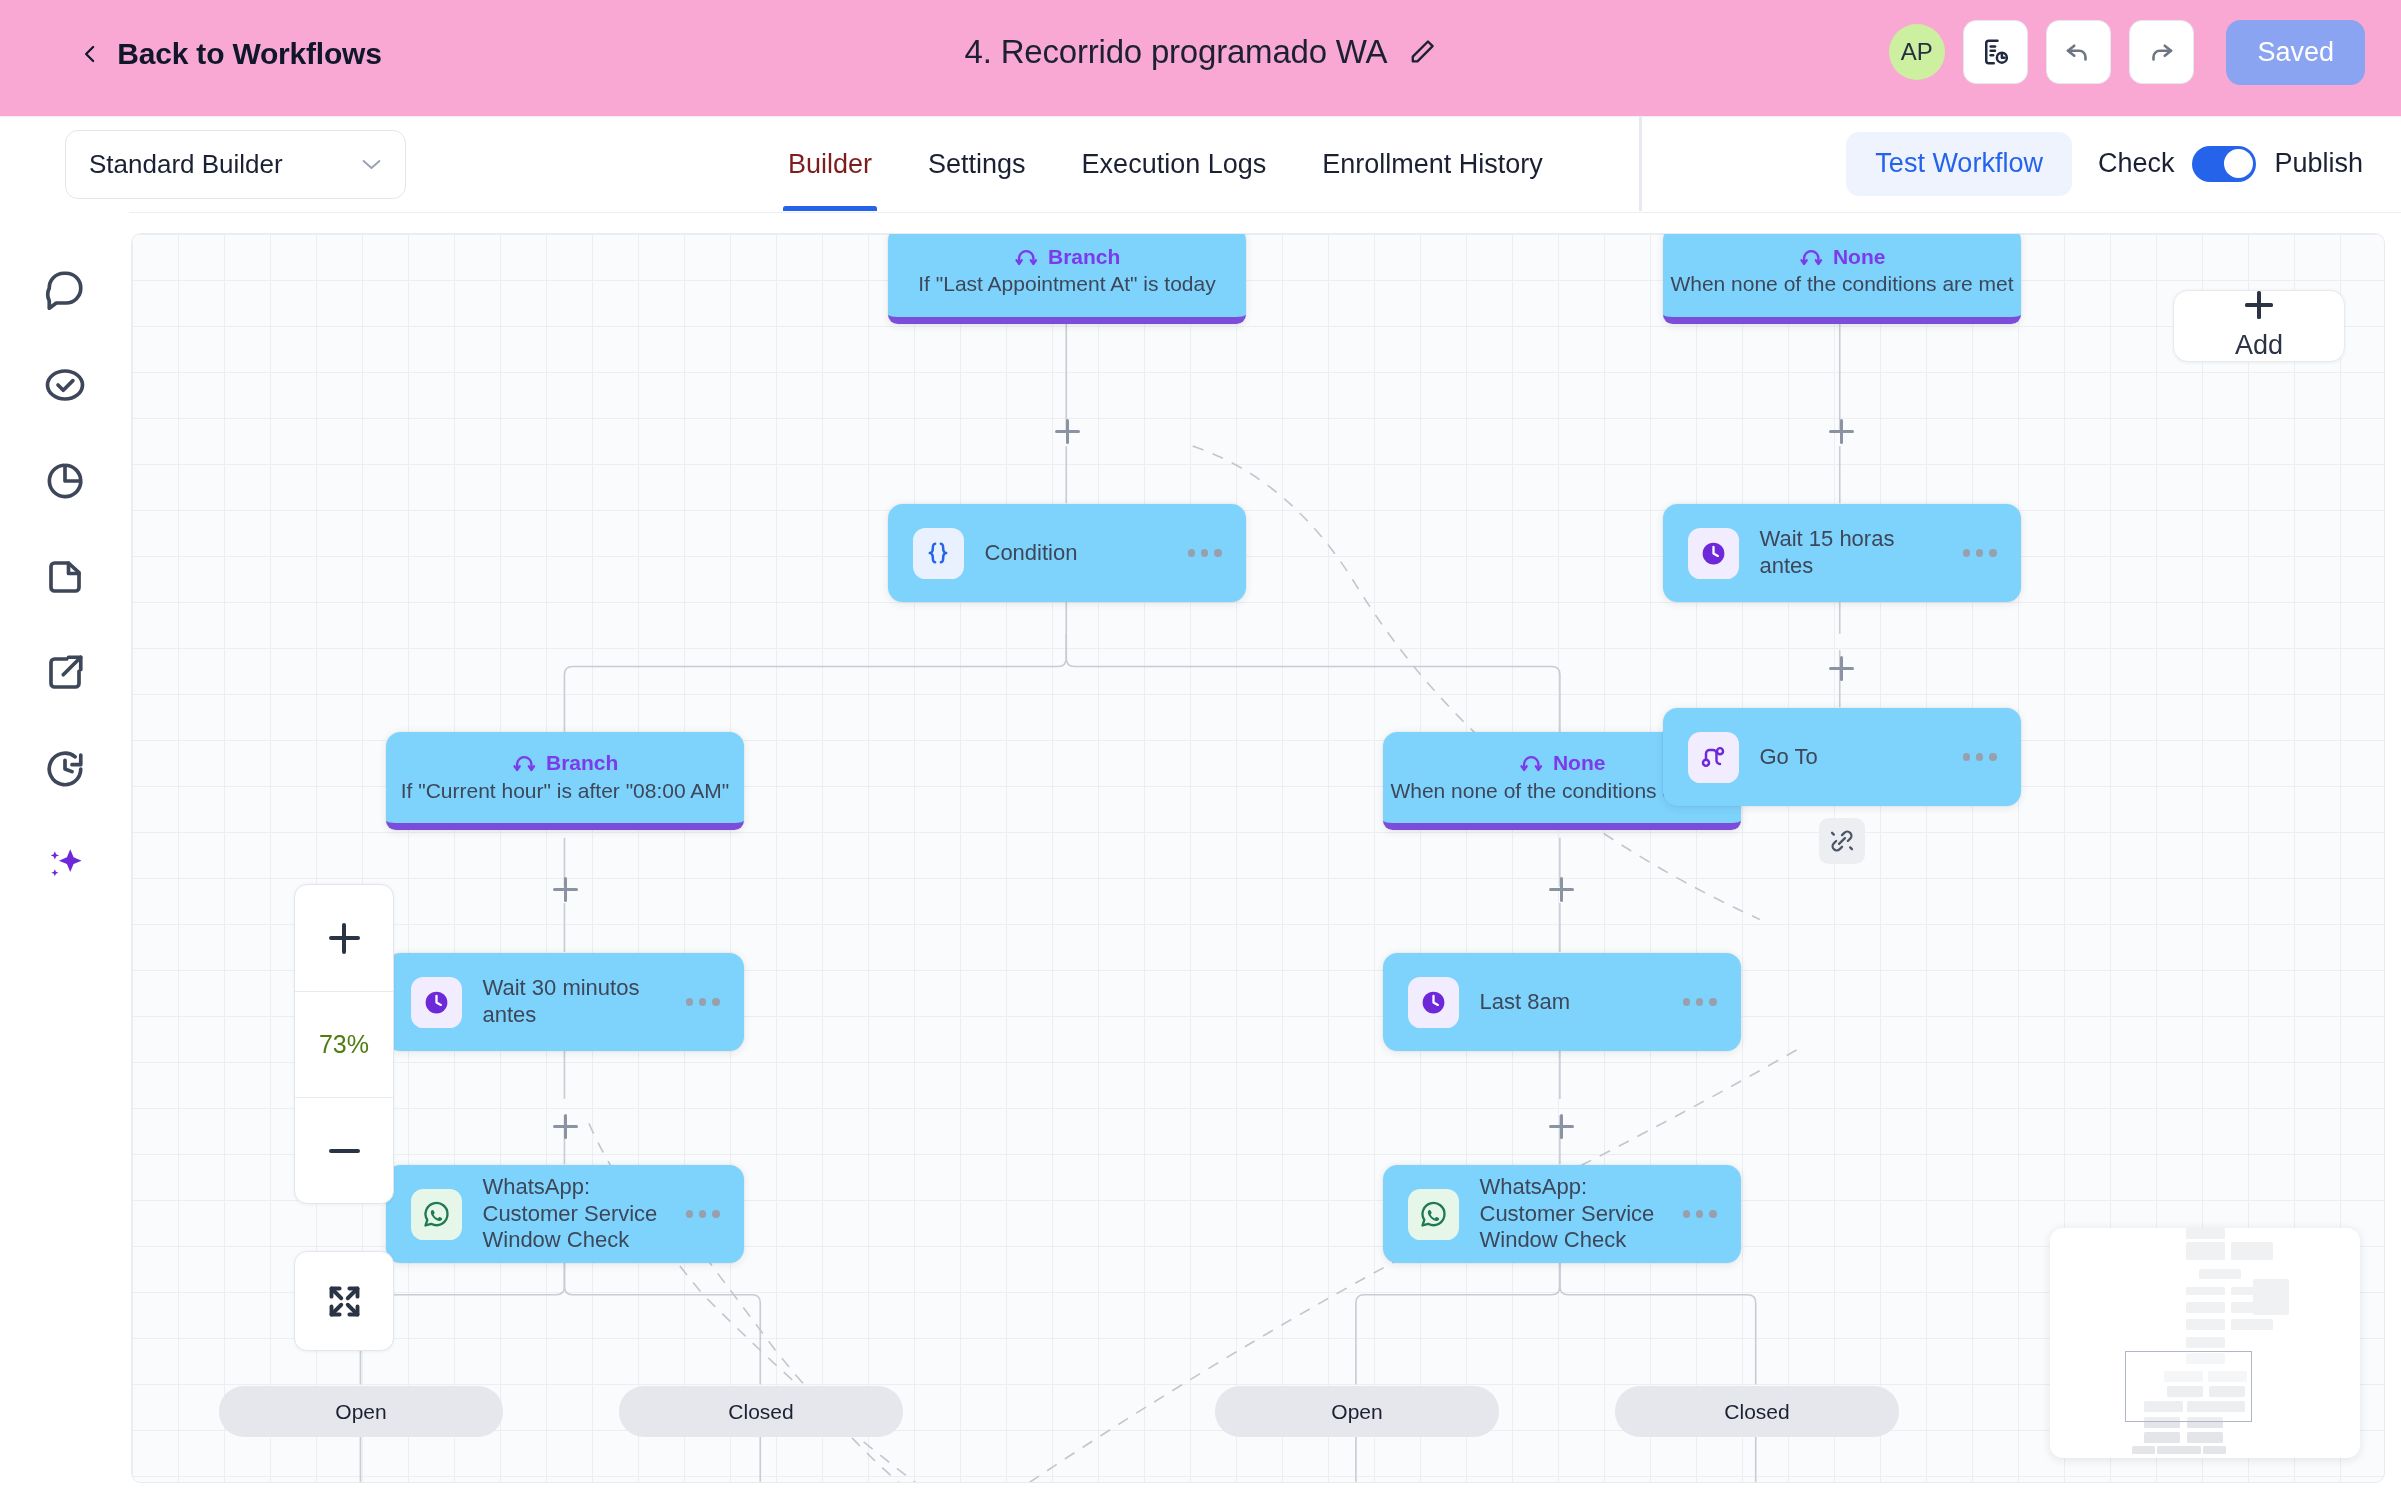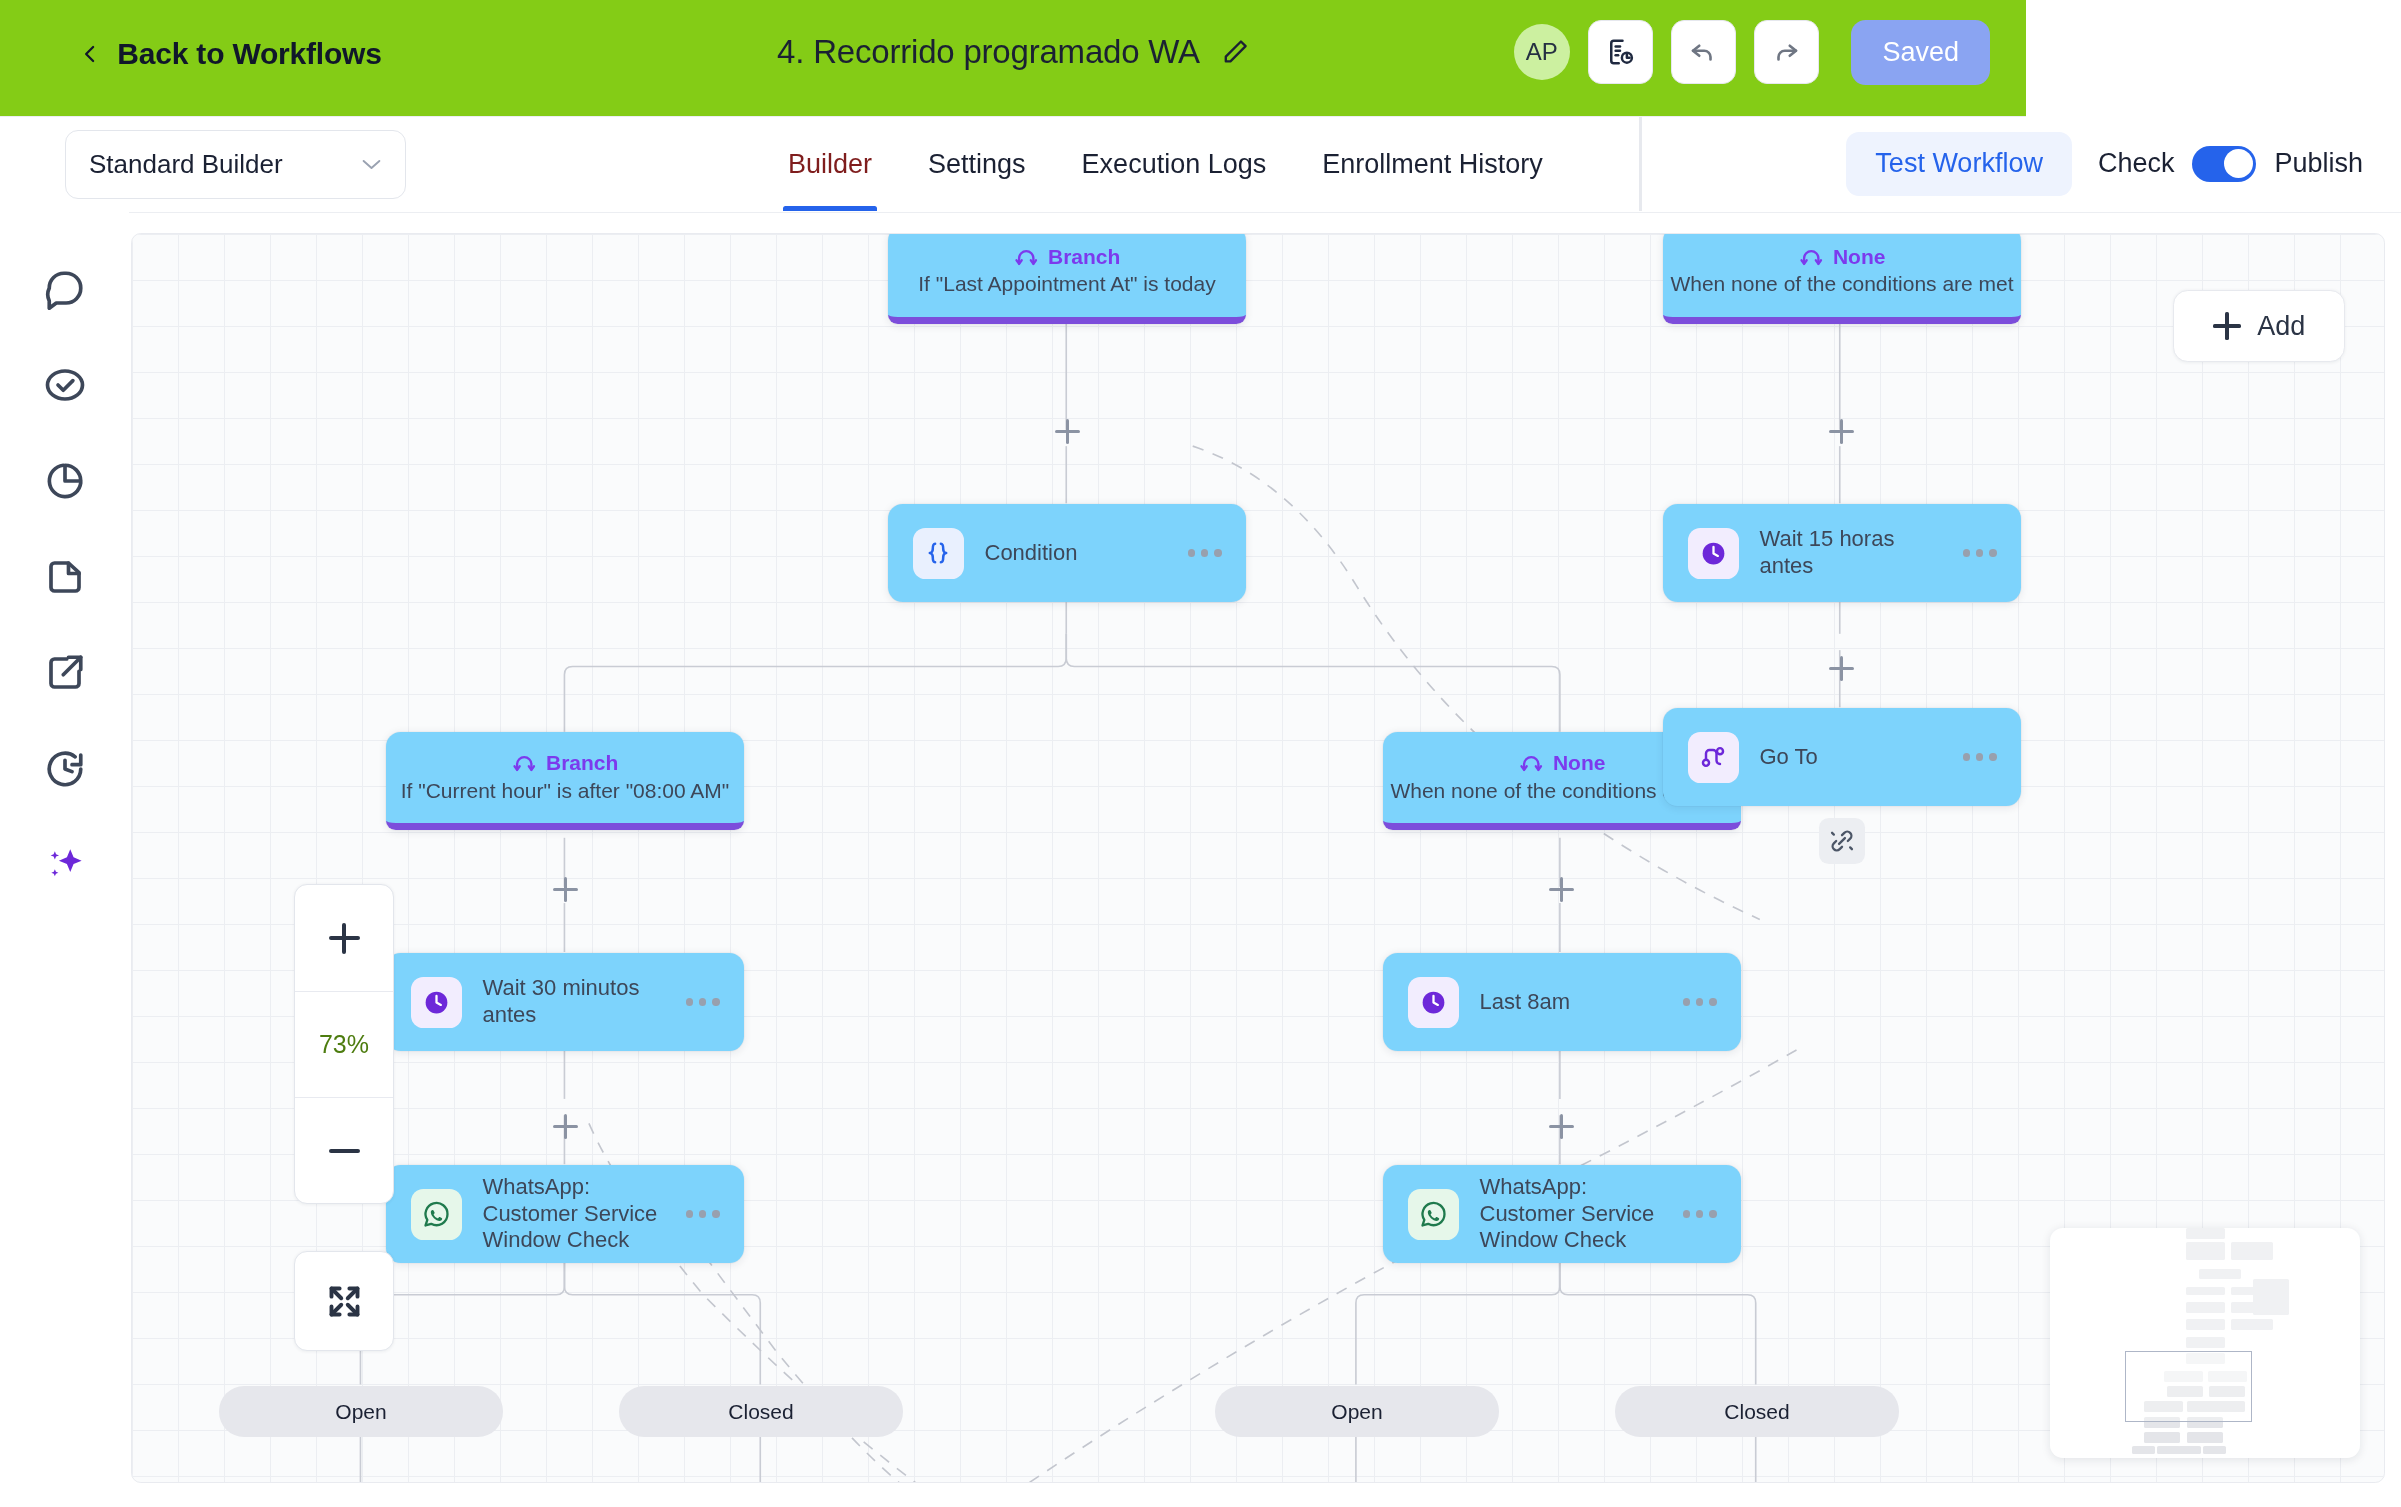--- a/index.html
+++ b/index.html
@@ -5,22 +5,22 @@
   * { box-sizing: border-box; margin: 0; padding: 0; }
   html, body {
     width: 2401px; height: 1508px;
     font-family: "Liberation Sans", sans-serif;
     background: #ffffff;
     overflow: hidden;
   }
 
   
   .topbar {
-    position: absolute; top: 0; left: 0; width: 2026px; height: 117px;
-    background: #84cc16; border-bottom: 1.6px solid #eceef2;
+    position: absolute; top: 0; left: 0; width: 2401px; height: 117px;
+    background: #f9a8d4; border-bottom: 1.6px solid #eceef2;
     display: flex; align-items: center;
   }
   .back-link {
     position: absolute; left: 80px; top: 36px;
     display: flex; align-items: center; gap: 16.3px; cursor: pointer;
   }
   .back-chevron { width: 21px; height: 36px; color: #10172a; }
   .back-text { font-size: 30px; font-weight: 700; color: #10172a; letter-spacing: -0.2px; }
 
   .title-wrap {
@@ -177,20 +177,21 @@
     color: #4c5667;
   }
   .unlink-badge svg { width: 28px; height: 28px; }
 
   
   .add-btn {
     position: absolute; right: 39px; top: 56px;
     width: 172px; height: 72px; background: #fff; border: 1.6px solid #e7e9ee; border-radius: 14.7px;
     display: flex; align-items: center; justify-content: center; gap: 16.3px; cursor: pointer;
     box-shadow: 0 0.8px 3.3px rgba(24,32,53,0.06);
+    flex-direction: column;
   }
   .add-plus { position: relative; width: 28px; height: 28px; }
   .add-plus::before, .add-plus::after { content:''; position:absolute; background:#2b3445; border-radius:1.6px; }
   .add-plus::before { width: 28px; height: 4.1px; top: 12px; left: 0; }
   .add-plus::after  { width: 4.1px; height: 28px; left: 12px; top: 0; }
   .add-label { font-size: 27px; color: #2b3445; font-weight: 500; }
 
   
   .zoom-stack {
     position: absolute; left: 162px; bottom: 278px;

